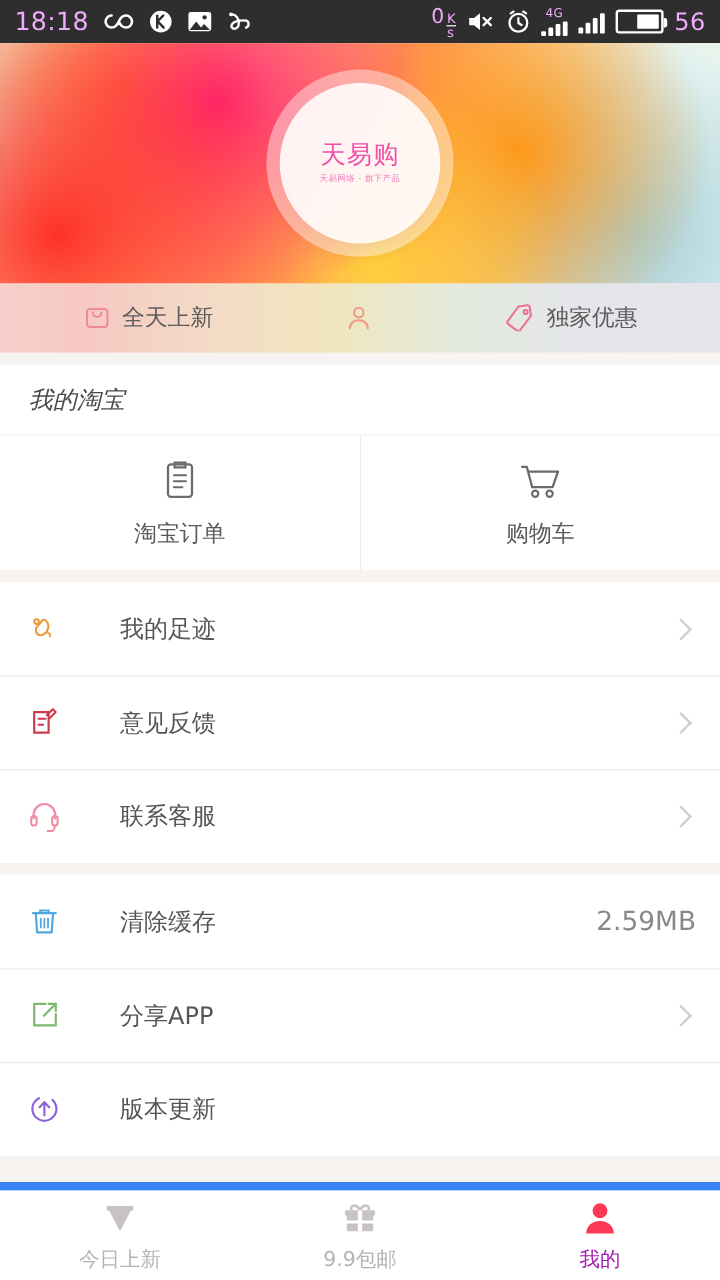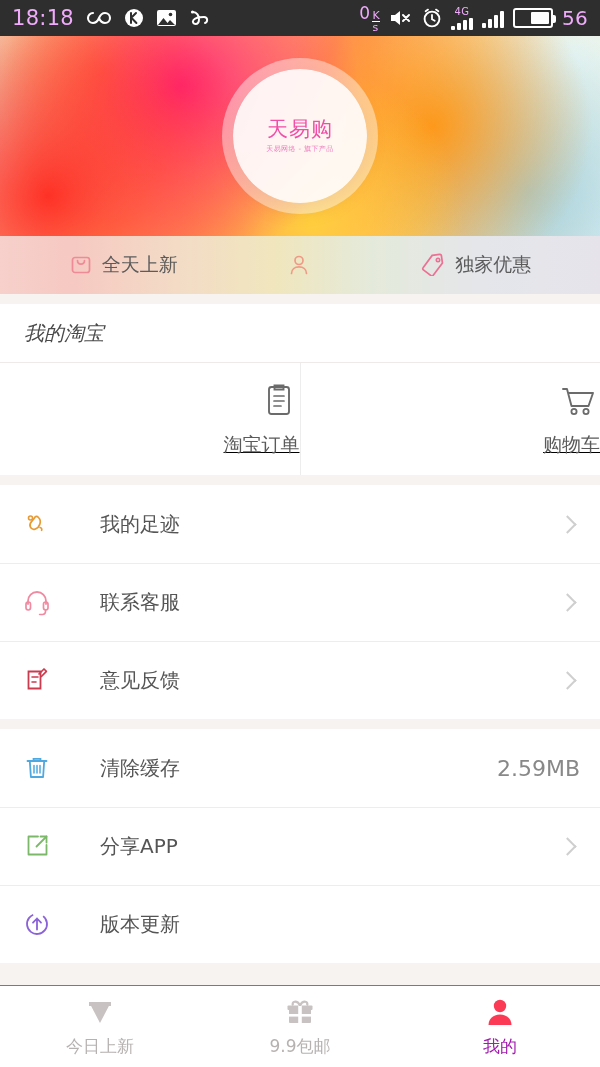--- a/index.html
+++ b/index.html
@@ -74,21 +74,21 @@
   .gap-sm{ height:10px; }
   .sec-title{
     height:58px; display:flex; align-items:center; padding-left:24px;
     font-size:20px; color:#4a4a4a; background:#fff;font-style:italic;
   }
   .hairline{ height:1px; background:#eeeae8; }
 
   
   .tiles{ display:flex; background:#fff; height:112px; }
   .tile{
-    flex:1; display:flex; flex-direction:column; align-items:flex-end; justify-content:center; gap:10px;text-decoration:underline;
+    flex:1; display:flex; flex-direction:column; align-items:center; justify-content:center; gap:10px;
   }
   .tile + .tile{ border-left:1px solid #ededed; }
   .tile-label{ font-size:19px; color:#5a5a5a; }
 
   
   .list{ background:#fff; }
   .row{
     height:78px; display:flex; align-items:center; padding:0 20px 0 22px;
     background:#fff; position:relative;gap:32px;
   }
@@ -98,21 +98,21 @@
   .row-ico{ width:40px; display:flex; align-items:center; justify-content:flex-start; }
   .row-label{ font-size:20px; color:#555; margin-left:6px; }
   .row-right{ margin-left:auto; display:flex; align-items:center; gap:10px; }
   .row-value{ font-size:22px; color:#888; }
   .chev{ width:13px; height:13px; border-right:2px solid #cfcfcf; border-top:2px solid #cfcfcf;
          transform:rotate(45deg); margin-right:6px; }
 
   
   .tabbar{
     position:absolute; left:0; bottom:0; width:600px; height:82px;
-    background:#fff; display:flex; border-top:1px solid #3b82f6;
+    background:#fff; display:flex; border-top:7px solid #3b82f6;
   }
   .tab{ flex:1; display:flex; flex-direction:column; align-items:center; justify-content:center; gap:7px; }
   .tab-label{ font-size:17px; color:#b7b2b2; }
   .tab.active .tab-label{ color:#a21caf; }
 </style>
 </head>
 <body>
 
 <div class="phone">
 
@@ -265,42 +265,42 @@
       <span class="row-label">我的足迹</span>
       <span class="row-right">
         <span class="row-value"></span>
         <span class="chev"></span>
       </span>
     </div>
 
     <div class="row">
       <span class="row-ico">
         <svg width="30" height="30" viewBox="0 0 30 30">
+            <path d="M6.5 6.5h12v17h-12z" fill="none" stroke="#cc3a4e" stroke-width="1.8"></path>
+            <path d="M10 12h6M10 17h4" stroke="#cc3a4e" stroke-width="1.6" stroke-linecap="round"></path>
+            <path d="M16.5 9.5l5.5-5.5 2.4 2.4L18.9 12" fill="none" stroke="#cc3a4e" stroke-width="1.7" stroke-linejoin="round"></path>
+          </svg>
+      </span>
+      <span class="row-label">意见反馈</span>
+      <span class="row-right">
+        <span class="row-value"></span>
+        <span class="chev"></span>
+      </span>
+    </div>
+
+    <div class="row">
+      <span class="row-ico">
+        <svg width="30" height="30" viewBox="0 0 30 30">
             <path d="M6 17v-3a9 9 0 0118 0v3" fill="none" stroke="#ef8aa0" stroke-width="1.8" stroke-linecap="round"></path>
             <rect x="4" y="15" width="4.5" height="8" rx="2.2" fill="none" stroke="#ef8aa0" stroke-width="1.7"></rect>
             <rect x="21.5" y="15" width="4.5" height="8" rx="2.2" fill="none" stroke="#ef8aa0" stroke-width="1.7"></rect>
             <path d="M23.5 23v1.6c0 1.6-1.3 2.9-2.9 2.9h-3" fill="none" stroke="#ef8aa0" stroke-width="1.6" stroke-linecap="round"></path>
           </svg>
       </span>
       <span class="row-label">联系客服</span>
-      <span class="row-right">
-        <span class="row-value"></span>
-        <span class="chev"></span>
-      </span>
-    </div>
-
-    <div class="row">
-      <span class="row-ico">
-        <svg width="30" height="30" viewBox="0 0 30 30">
-            <path d="M6.5 6.5h12v17h-12z" fill="none" stroke="#cc3a4e" stroke-width="1.8"></path>
-            <path d="M10 12h6M10 17h4" stroke="#cc3a4e" stroke-width="1.6" stroke-linecap="round"></path>
-            <path d="M16.5 9.5l5.5-5.5 2.4 2.4L18.9 12" fill="none" stroke="#cc3a4e" stroke-width="1.7" stroke-linejoin="round"></path>
-          </svg>
-      </span>
-      <span class="row-label">意见反馈</span>
       <span class="row-right">
         <span class="row-value"></span>
         <span class="chev"></span>
       </span>
     </div>
   </div>
 
   <div class="gap gap-sm"></div>
   <div class="list">
 

